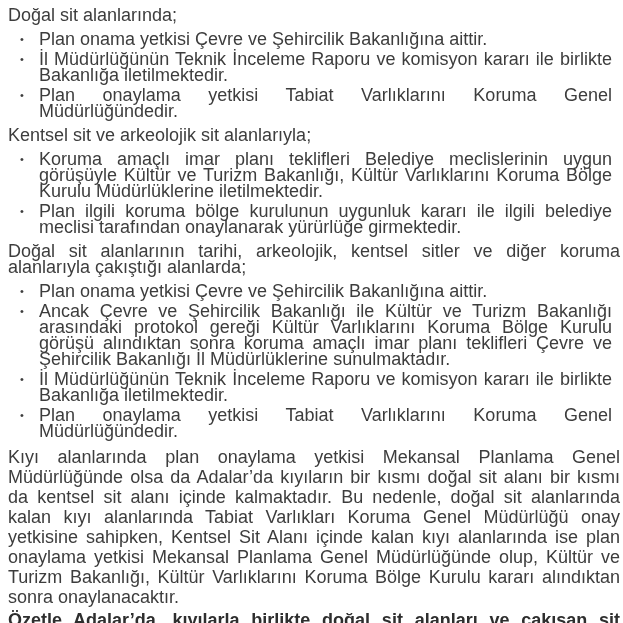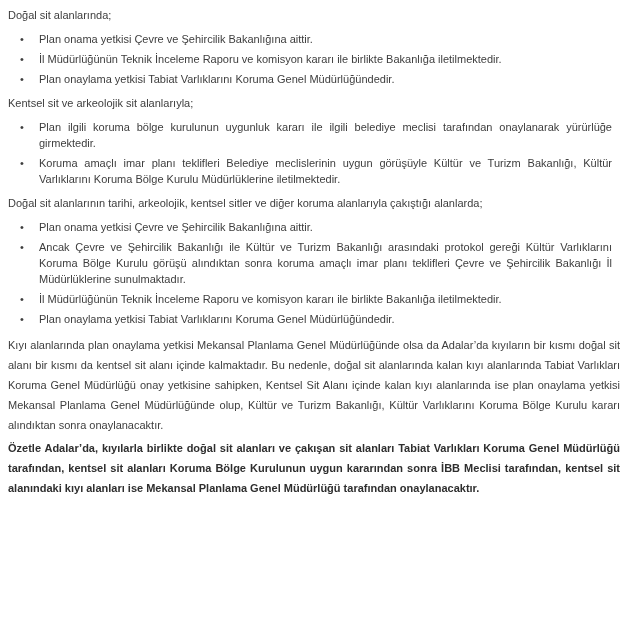--- a/index.html
+++ b/index.html
@@ -10,21 +10,21 @@
     background: #ffffff;
   }
   .page {
     box-sizing: border-box;
     width: 623px;
     height: 623px;
     overflow: hidden;
     padding: 7px 3px 0 8px;
     color: #3d3d3d;
     font-family: "Liberation Sans", sans-serif;
-    font-size: 11px;
+    font-size: 18px;
   }
   .hd {
     margin: 8px 0 7px 0;
     line-height: 16px;
     text-align: justify;
   }
   .hd.first { margin-top: 0; }
   ul.blist {
     list-style: none;
     margin: 8px;
@@ -67,22 +67,22 @@
     <ul class="blist">
       <li>Plan onama yetkisi Çevre ve Şehircilik Bakanlığına aittir.</li>
       <li>İl Müdürlüğünün Teknik İnceleme Raporu ve komisyon kararı ile birlikte Bakanlığa iletilmektedir.</li>
       <li>Plan onaylama yetkisi Tabiat Varlıklarını Koruma Genel Müdürlüğündedir.</li>
     </ul>
   </section>
 
   <section>
     <p class="hd">Kentsel sit ve arkeolojik sit alanlarıyla;</p>
     <ul class="blist">
+      <li>Koruma amaçlı imar planı teklifleri Belediye meclislerinin uygun görüşüyle Kültür ve Turizm Bakanlığı, Kültür Varlıklarını Koruma Bölge Kurulu Müdürlüklerine iletilmektedir.</li>
       <li>Plan ilgili koruma bölge kurulunun uygunluk kararı ile ilgili belediye meclisi tarafından onaylanarak yürürlüğe girmektedir.</li>
-      <li>Koruma amaçlı imar planı teklifleri Belediye meclislerinin uygun görüşüyle Kültür ve Turizm Bakanlığı, Kültür Varlıklarını Koruma Bölge Kurulu Müdürlüklerine iletilmektedir.</li>
     </ul>
   </section>
 
   <section>
     <p class="hd">Doğal sit alanlarının tarihi, arkeolojik, kentsel sitler ve diğer koruma alanlarıyla çakıştığı alanlarda;</p>
     <ul class="blist">
       <li>Plan onama yetkisi Çevre ve Şehircilik Bakanlığına aittir.</li>
       <li>Ancak Çevre ve Şehircilik Bakanlığı ile Kültür ve Turizm Bakanlığı arasındaki protokol gereği Kültür Varlıklarını Koruma Bölge Kurulu görüşü alındıktan sonra koruma amaçlı imar planı teklifleri Çevre ve Şehircilik Bakanlığı İl Müdürlüklerine sunulmaktadır.</li>
       <li>İl Müdürlüğünün Teknik İnceleme Raporu ve komisyon kararı ile birlikte Bakanlığa iletilmektedir.</li>
       <li>Plan onaylama yetkisi Tabiat Varlıklarını Koruma Genel Müdürlüğündedir.</li>

